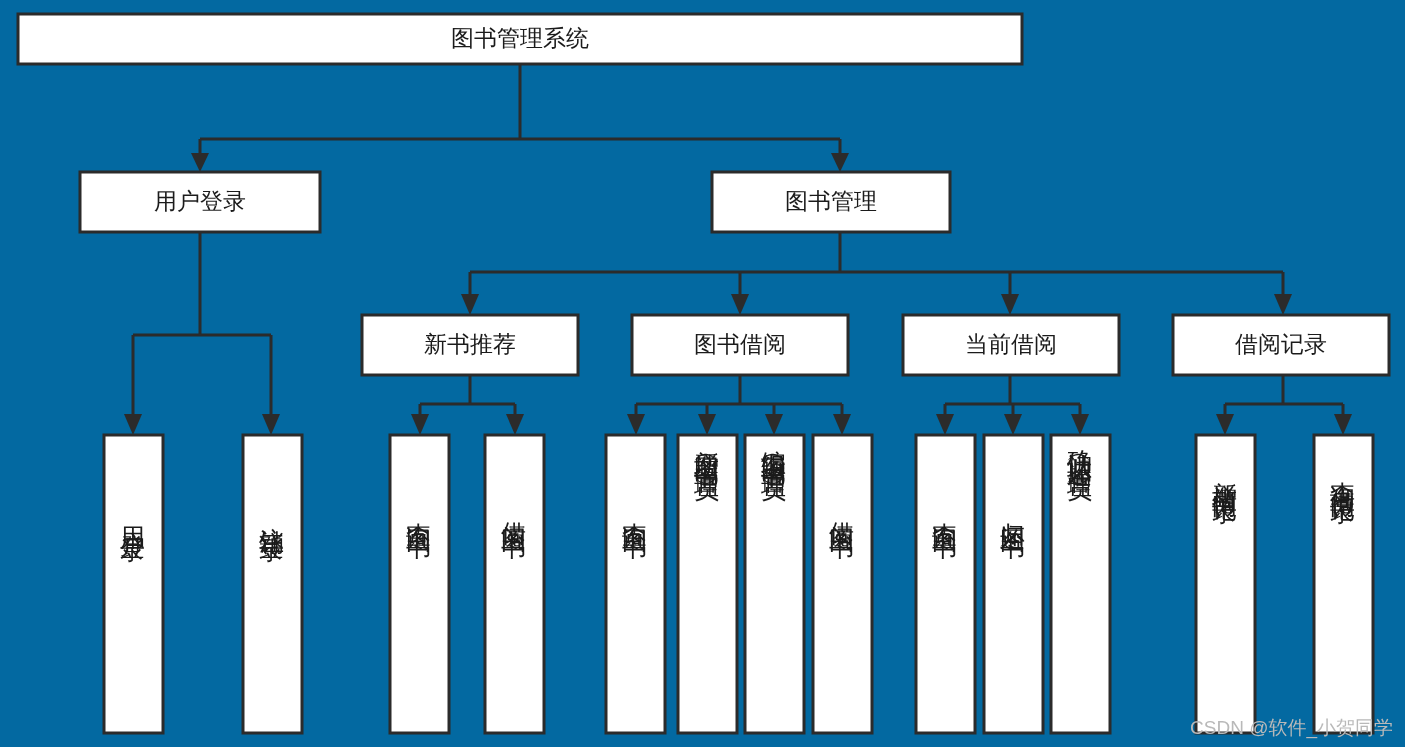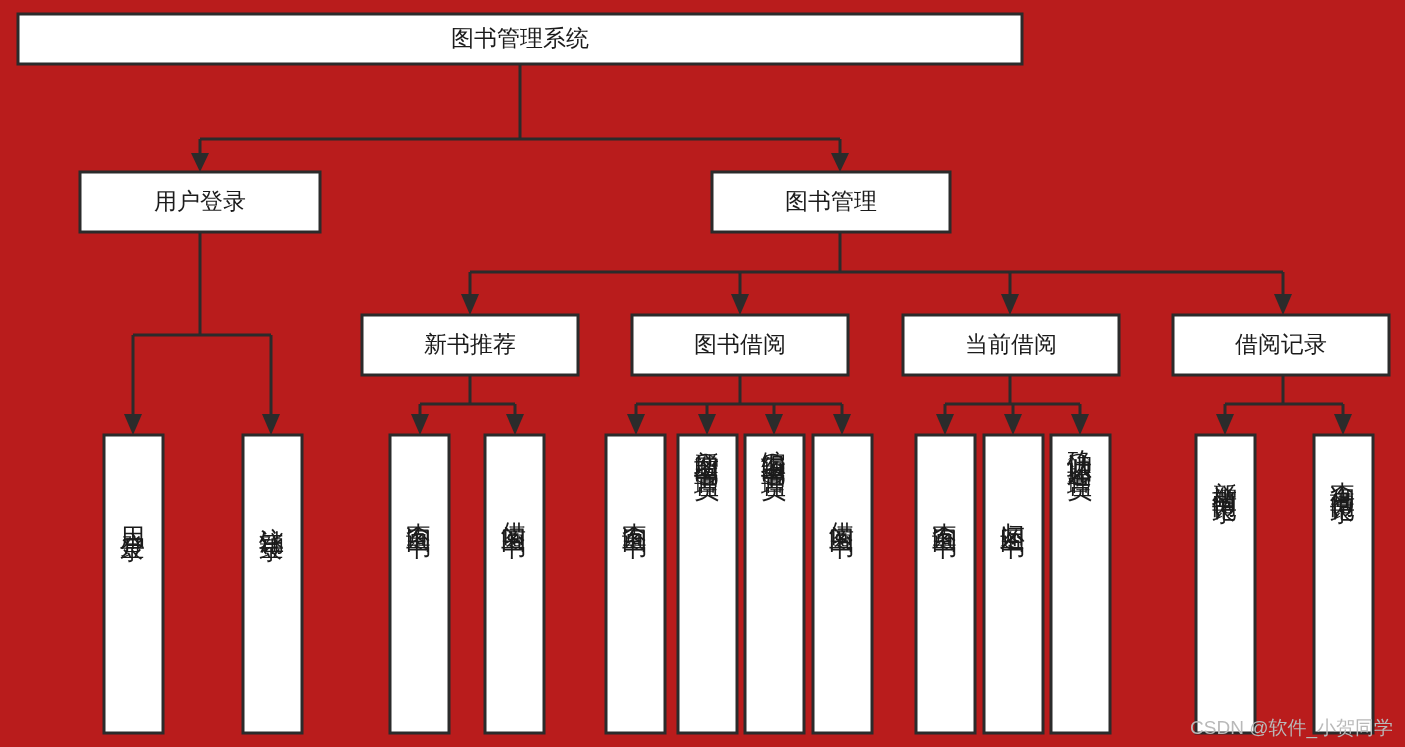--- a/index.html
+++ b/index.html
@@ -10,21 +10,21 @@
   body {
     width: 1405px;
     height: 747px;
     font-family: "Liberation Sans", "DejaVu Sans", sans-serif;
     overflow: hidden;
   }
   #diagram-root {
     position: relative;
     width: 1405px;
     height: 747px;
-    background: #b91c1c;
+    background: #0369a1;
   }
   svg.diagram-canvas {
     position: absolute;
     left: 0;
     top: 0;
     width: 1405px;
     height: 747px;
   }
   .node-box {
     fill: #ffffff;

